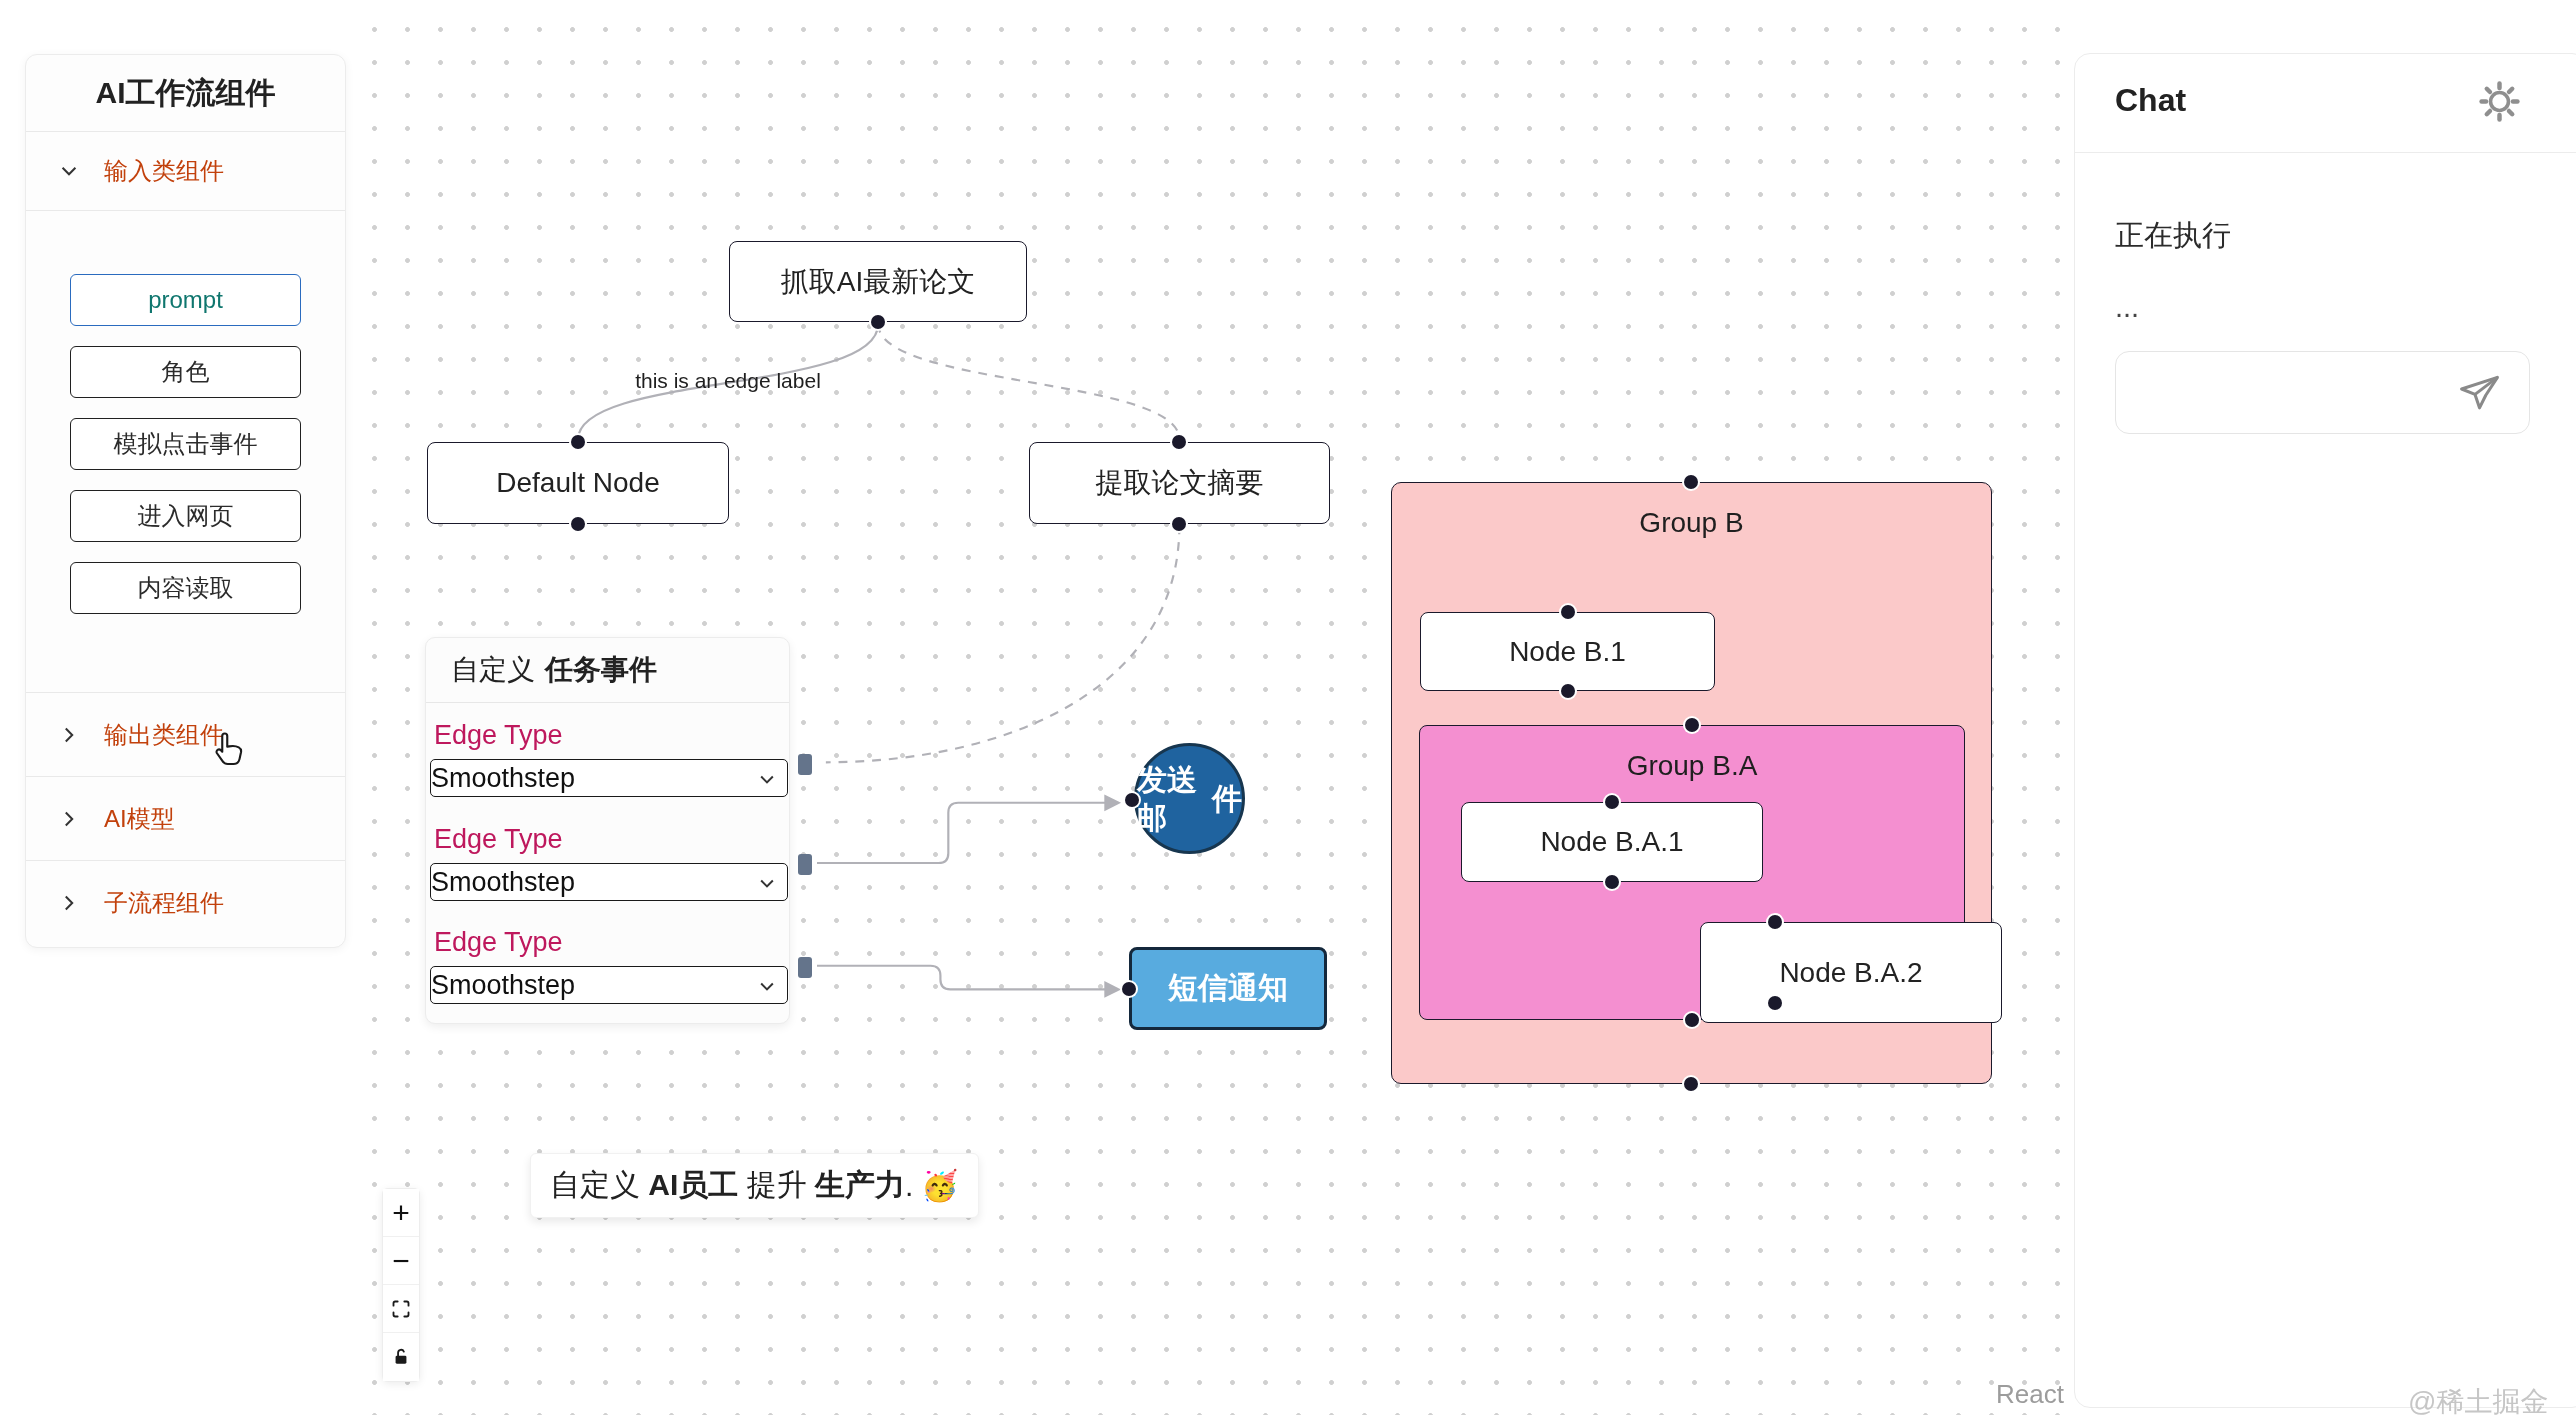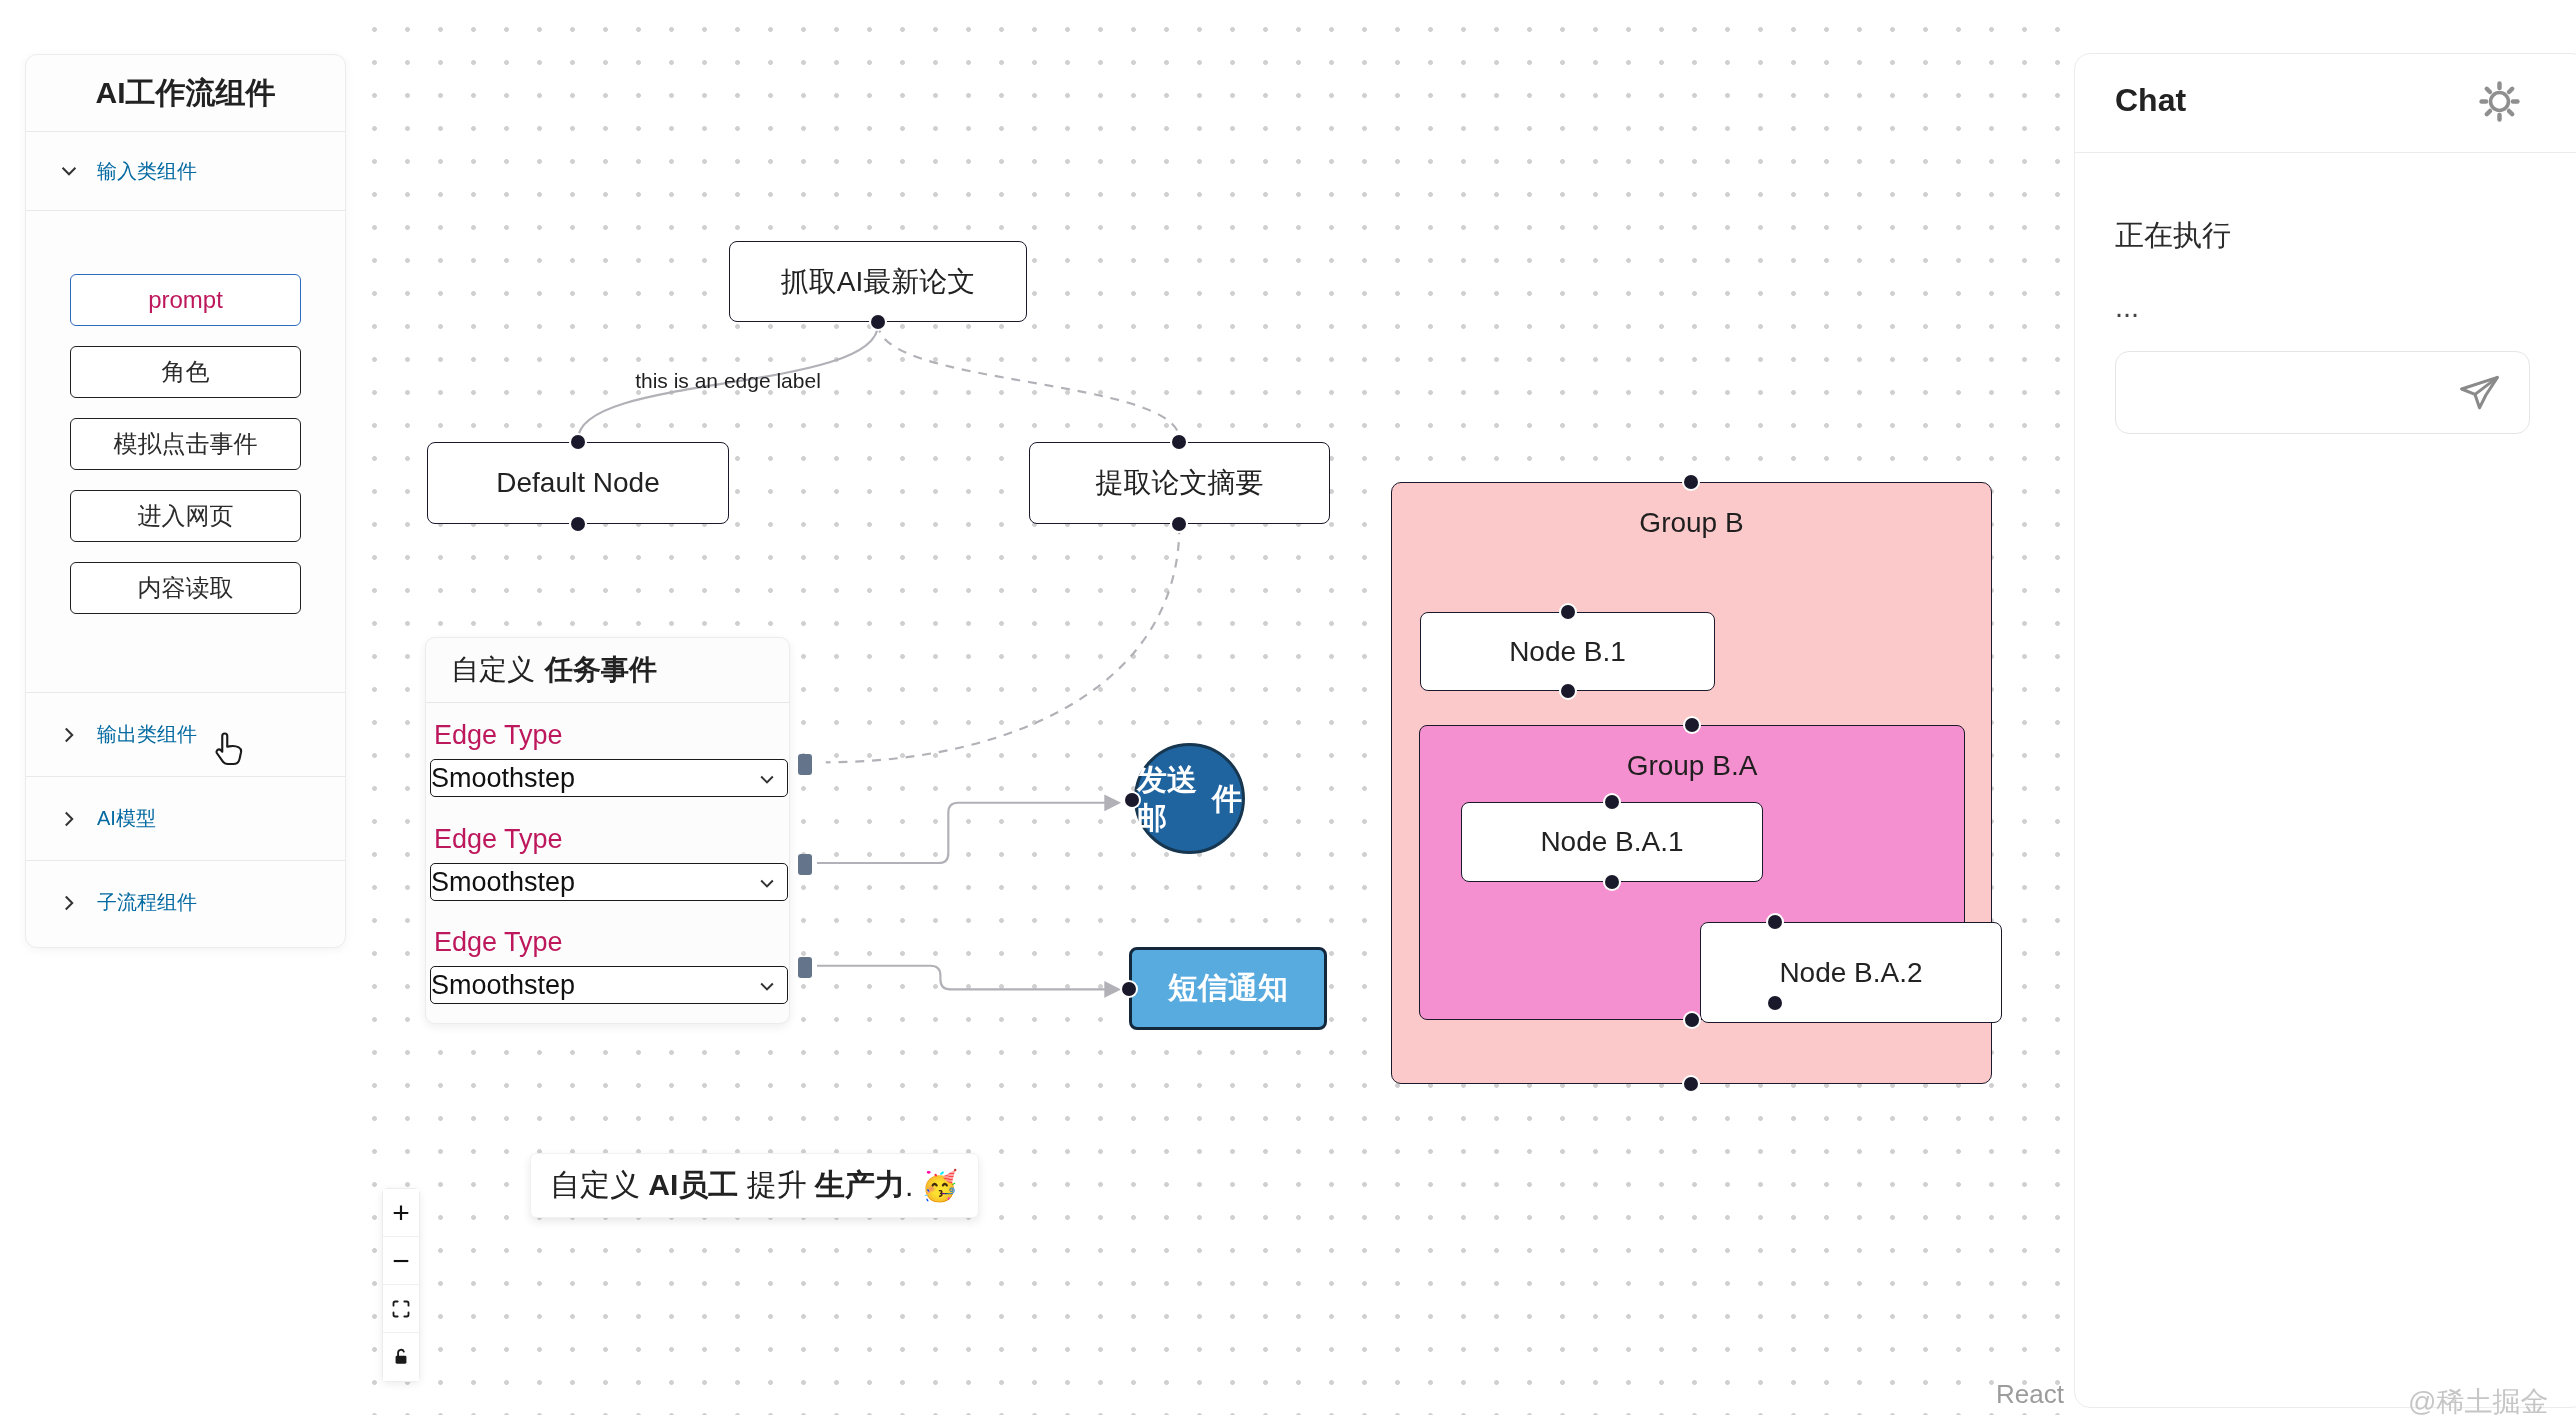--- a/index.html
+++ b/index.html
@@ -10,28 +10,28 @@
   
   #canvas { left:351px; top:0; width:1719px; height:1415px;
     background-image:radial-gradient(circle,#d0d0d0 2.1px,transparent 2.7px);
     background-size:33px 33px; background-position:7px 13px; }
 
   
   #sidebar { left:25px; top:54px; width:321px; height:894px; background:#fdfdfd;
     border:1px solid #ececec; border-radius:12px; box-shadow:0 2px 10px rgba(0,0,0,.05); z-index:20; }
   #sidebar .title { height:77px; display:flex; align-items:center; justify-content:center;
     font-size:30px; font-weight:700; border-bottom:1px solid #e9e9e9; }
-  .section-row { height:79px; display:flex; align-items:center; gap:17px; padding-left:32px;
-    font-size:20px; color:#0369a1; cursor:pointer; }
+  .section-row { height:79px; display:flex; align-items:center; gap:24px; padding-left:32px;
+    font-size:24px; color:#c2410c; cursor:pointer; }
   .section-row.b-top { border-top:1px solid #e9e9e9; height:84px; }
   #row-input { border-bottom:1px solid #e9e9e9; }
   .side-buttons { padding-top:63px; display:flex; flex-direction:column; align-items:center; gap:20px; }
   .side-btn { width:231px; height:52px; background:#fff; border:1.6px solid #202020; border-radius:6px;
     display:flex; align-items:center; justify-content:center; font-size:24px; color:#2b2b2b; cursor:pointer; }
-  .side-btn.blue { border-color:#2a6bbf; color:#be185d; }
+  .side-btn.blue { border-color:#2a6bbf; color:#0f766e; }
   .spacer-after-buttons { height:78px; }
 
   
   .flow-node { position:absolute; background:#fff; border:1.6px solid #1a192b; border-radius:8px;
     display:flex; align-items:center; justify-content:center; font-size:28px; color:#222; z-index:6; }
   .dot { position:absolute; width:14px; height:14px; background:#1a192b; border-radius:50%;
     box-shadow:0 0 0 2px #fff; z-index:8; }
   .group { position:absolute; border:1.6px solid #1a192b; z-index:3; }
   .group .glabel { position:absolute; top:24px; left:0; right:0; text-align:center;
     font-size:28px; color:#1f1f1f; }

